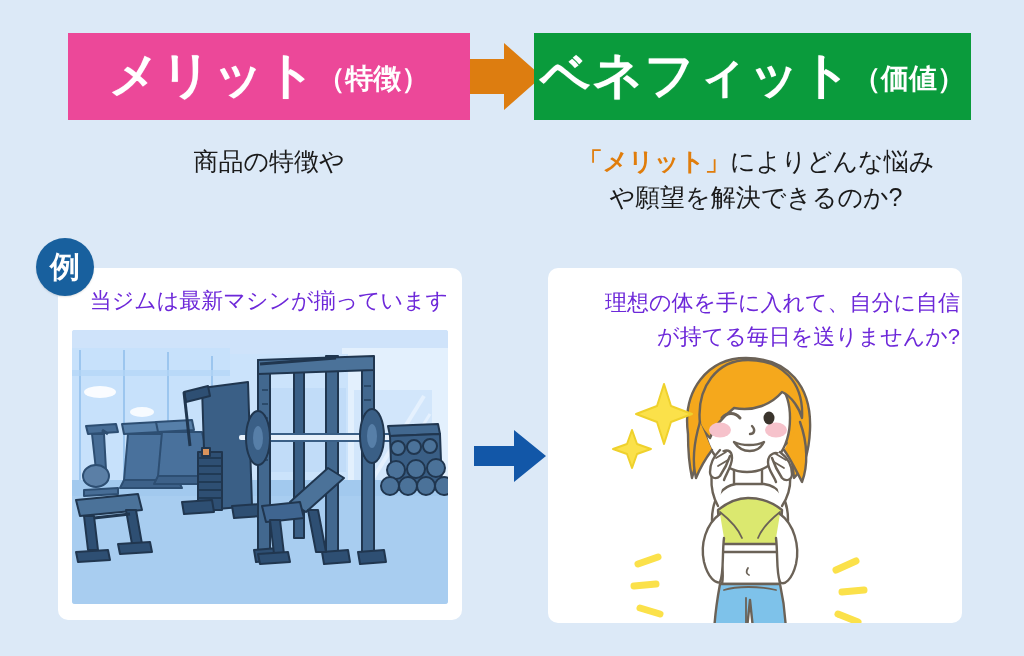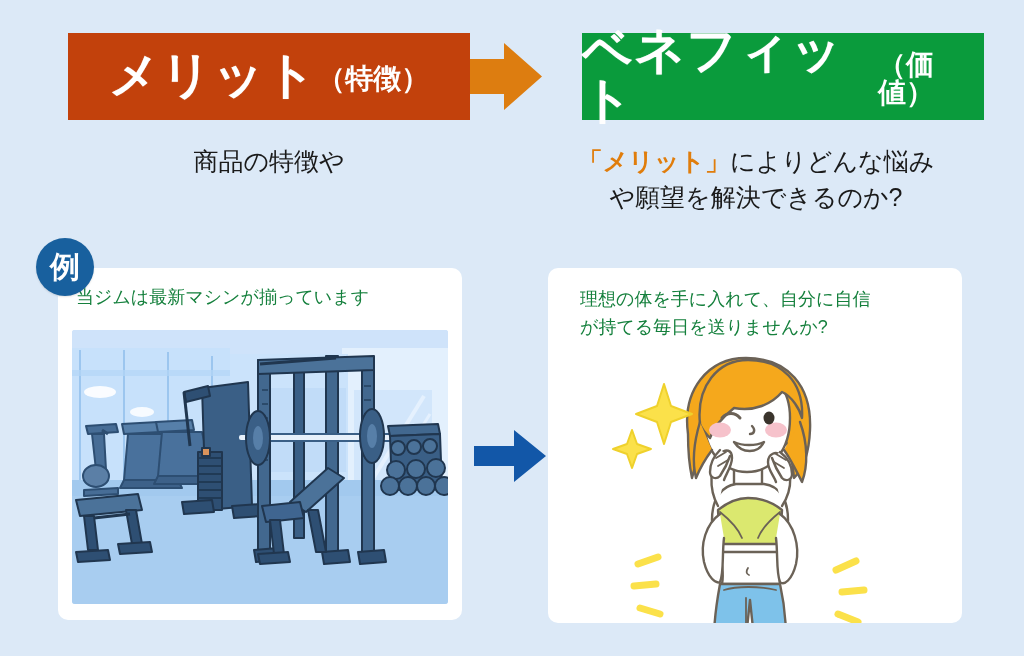--- a/index.html
+++ b/index.html
@@ -7,29 +7,29 @@
     width:1024px;height:656px;
     background:#dce9f7;
     font-family:"Liberation Sans","DejaVu Sans",sans-serif;
     overflow:hidden;position:relative;
   }
   .stage{position:absolute;inset:0;}
 
   
   .banner-orange{
     position:absolute;left:68px;top:33px;width:402px;height:87px;
-    background:#c2410c;
+    background:#ec4899;
     display:flex;align-items:center;justify-content:center;
     box-sizing:border-box;padding-bottom:4px;
   }
   .banner-arrow-head{
     position:absolute;left:470px;top:33px;width:72px;height:87px;
   }
   .banner-green{
-    position:absolute;left:582px;top:33px;width:402px;height:87px;
+    position:absolute;left:534px;top:33px;width:437px;height:87px;
     background:#0a9b3c;
     display:flex;align-items:center;justify-content:center;
     box-sizing:border-box;padding-bottom:4px;
   }
   .banner-main{
     color:#ffffff;font-weight:bold;font-size:50px;line-height:1;
     letter-spacing:1px;
     text-shadow:0 0 1px rgba(255,255,255,.5);
   }
   .banner-sub{
@@ -56,21 +56,21 @@
   }
 
   
   .card{
     position:absolute;background:#ffffff;border-radius:10px;
     box-sizing:border-box;
   }
   .card-left{left:58px;top:268px;width:404px;height:352px;}
   .card-right{left:548px;top:268px;width:414px;height:355px;overflow:hidden;}
   .card-text{
-    position:absolute;color:#15803d;font-size:18px;line-height:1.55;
+    position:absolute;color:#6d28d9;font-size:22px;line-height:1.55;text-align:right;
   }
   .card-left .card-text{left:18px;top:16px;width:372px;}
   .card-right .card-text{left:20px;top:18px;width:380px;margin-left:12px;}
 
   
   .gym-photo{
     position:absolute;left:14px;top:62px;width:376px;height:274px;
     border-radius:3px;overflow:hidden;background:#bcd9f5;
   }
   .gym-photo svg{display:block;width:100%;height:100%;}

